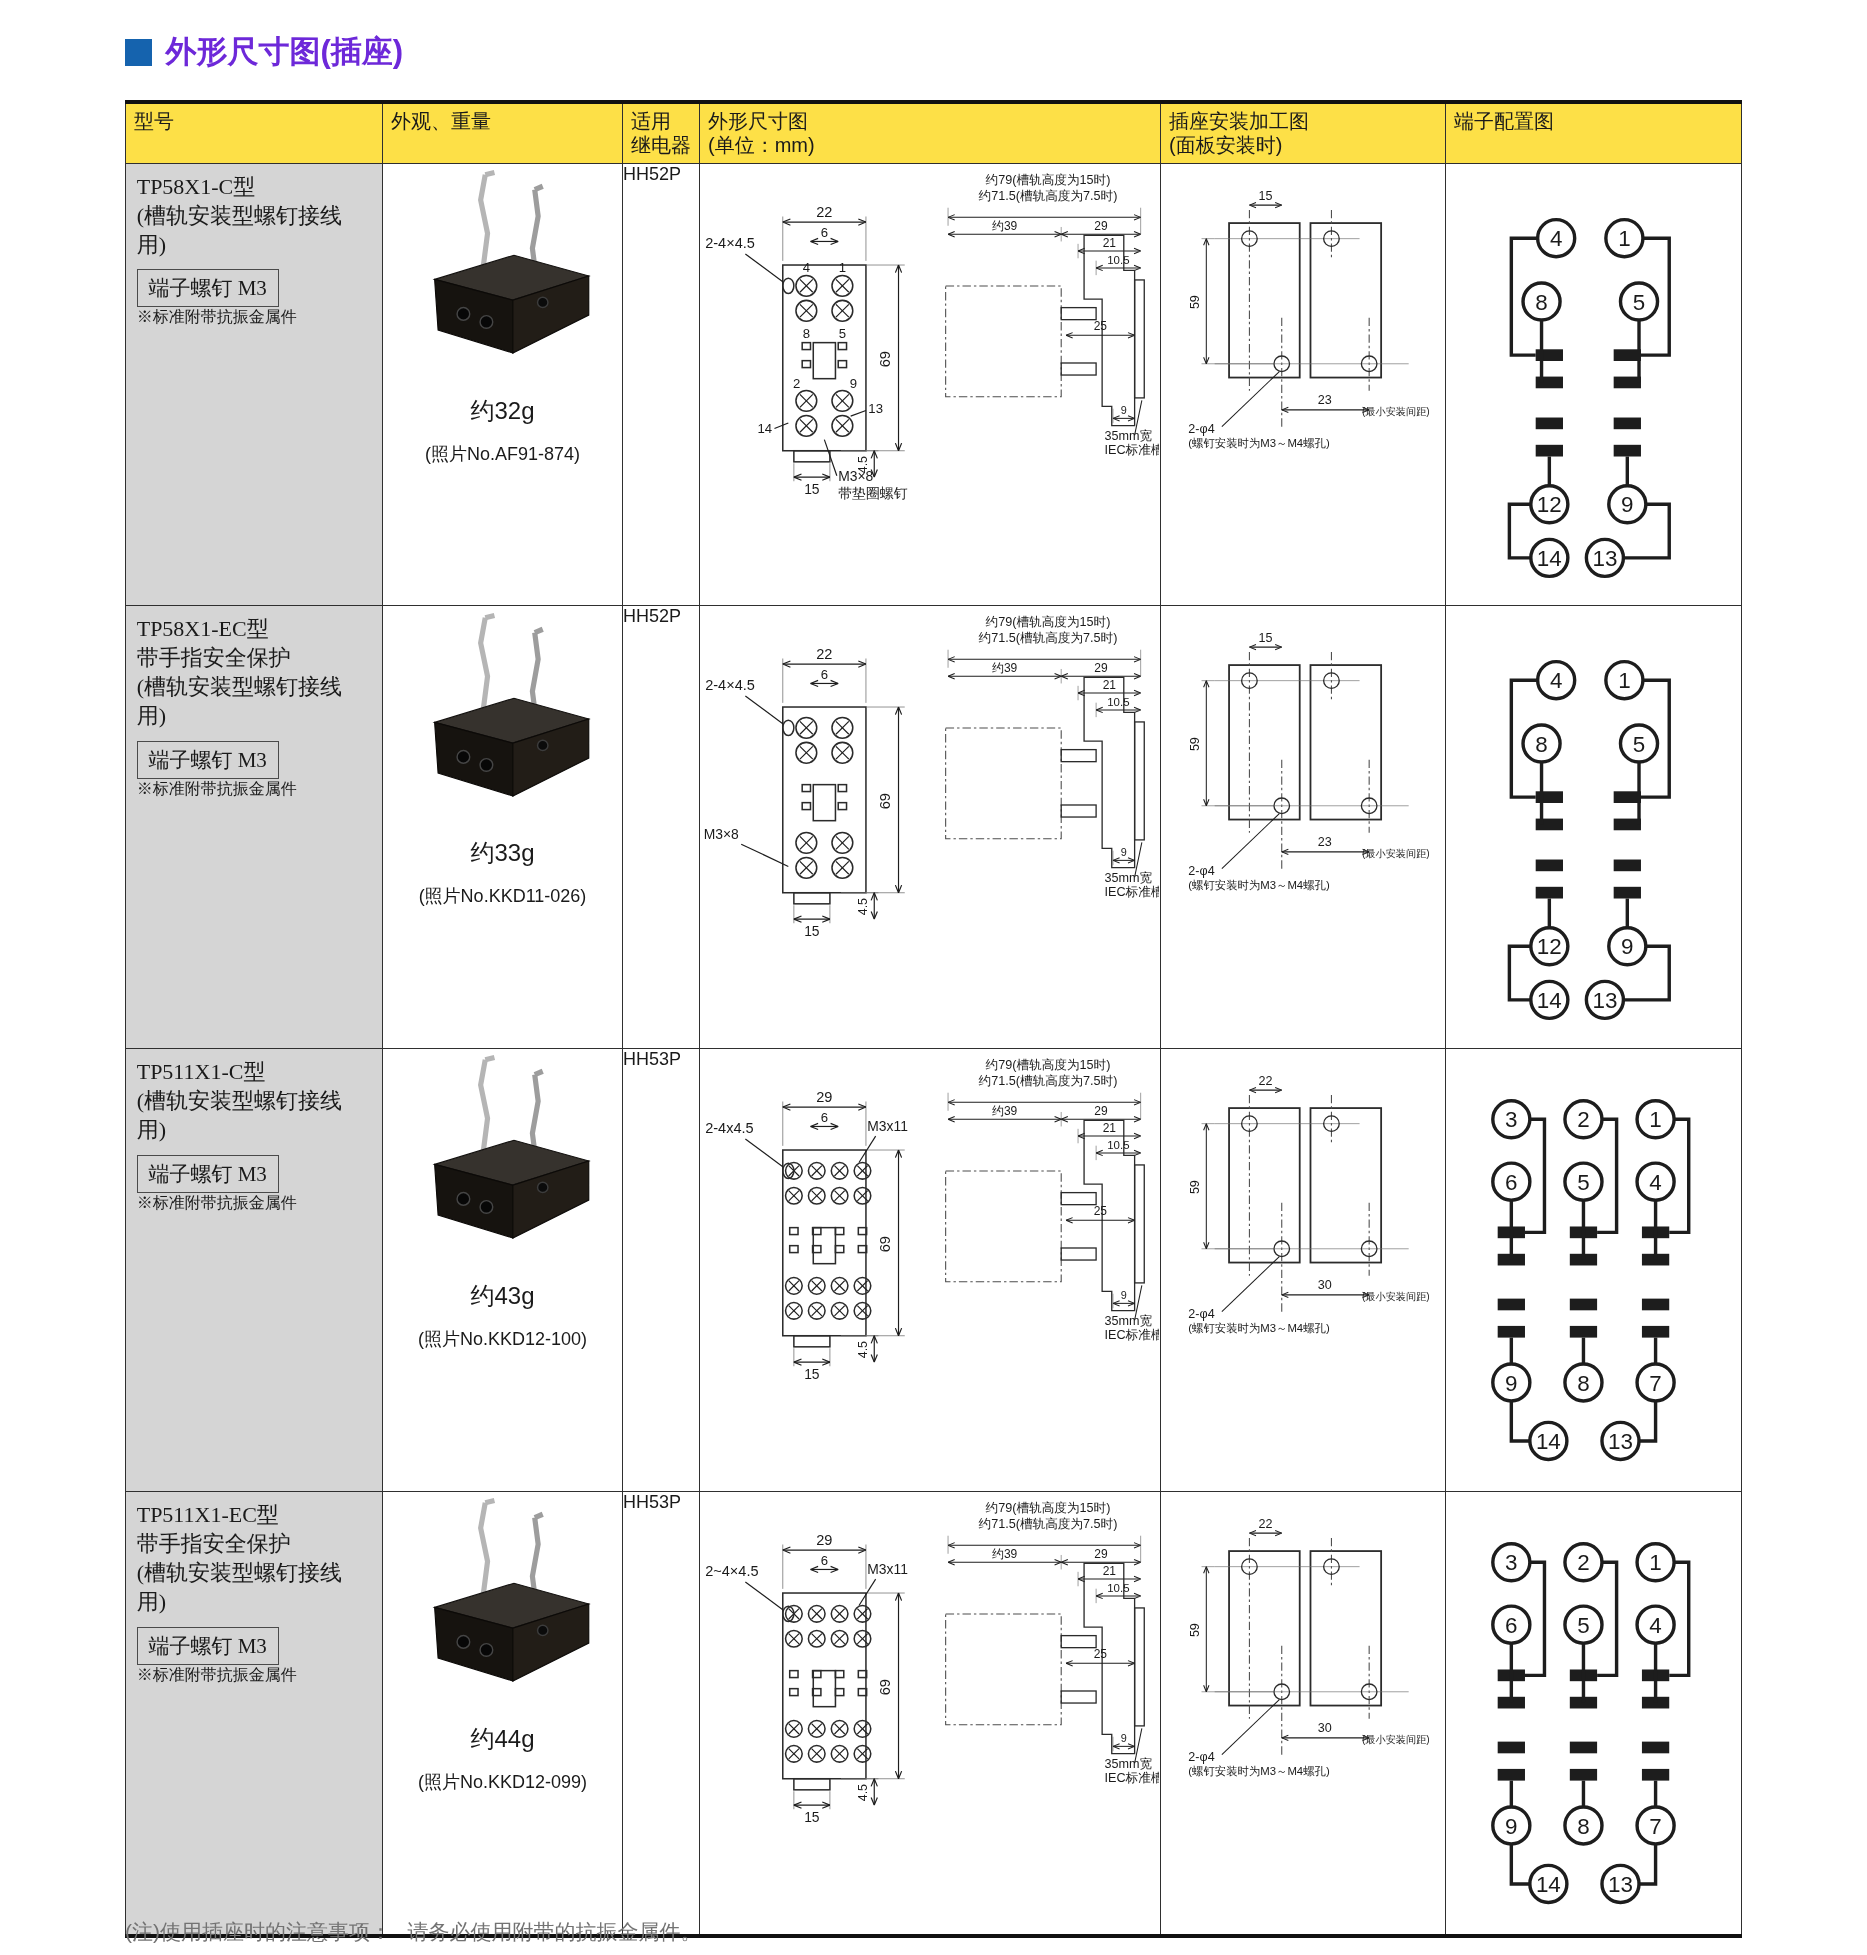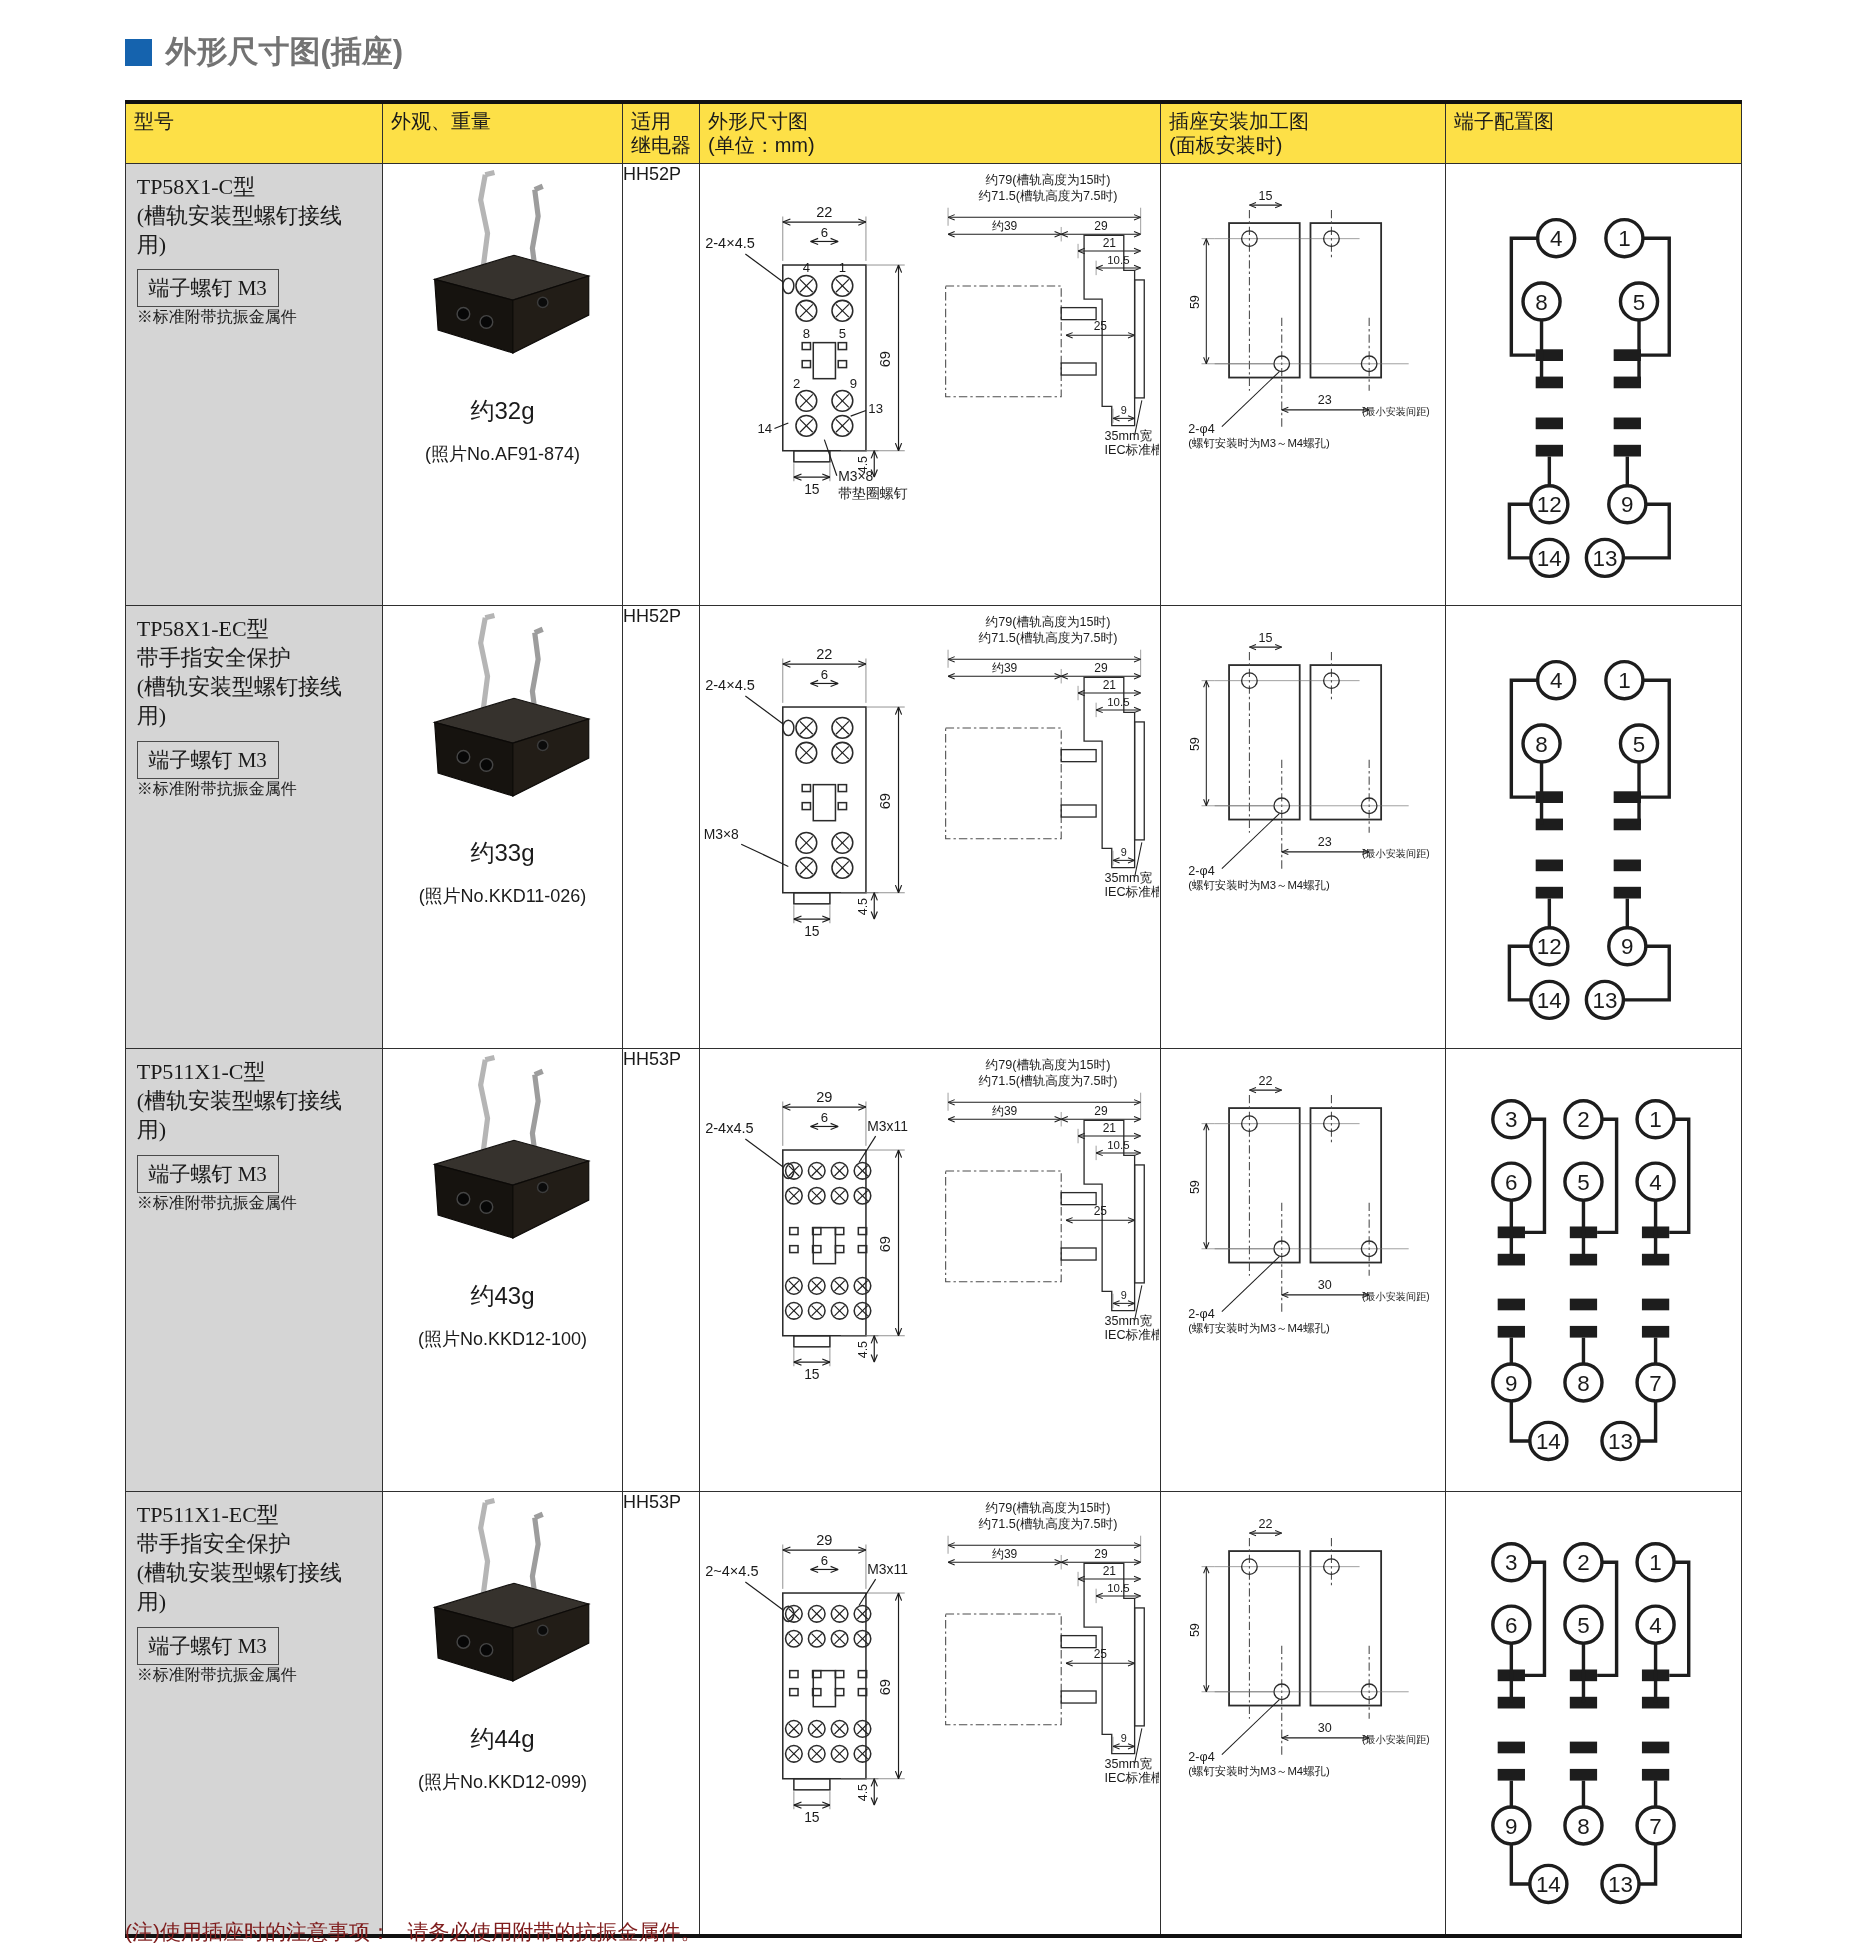--- a/index.html
+++ b/index.html
@@ -1,17 +1,17 @@
 <!DOCTYPE html>
 <html style="font-size:10.7px"><head>
 <meta charset="utf-8">
 <style>
   html,body{margin:0;padding:0;background:#ffffff;}
   body{width:1868px;height:1955px;position:relative;font-family:"Liberation Sans","DejaVu Sans",sans-serif;color:#1a1a1a;overflow:hidden;}
-  .title{position:absolute;left:125px;top:31px;display:flex;align-items:center;gap:13.4px;font-weight:bold;font-size:31px;color:#737373;}
+  .title{position:absolute;left:125px;top:31px;display:flex;align-items:center;gap:13.4px;font-weight:bold;font-size:31px;color:#6d28d9;}
   .tsq{width:27px;height:27px;background:#1563ae;display:inline-block;}
   table.spec{position:absolute;left:125px;top:100px;border-collapse:collapse;table-layout:fixed;width:1616px;}
   table.spec th,table.spec td{border:1.3px solid #2f2f2f;padding:0;vertical-align:top;}
   table.spec thead th{border-top:4.7px solid #111;background:#fde047;font-weight:normal;font-size:20px;text-align:left;padding:5.3px 8px;height:44px;line-height:1.2;}
   table.spec tbody tr:last-child td{border-bottom:4.7px solid #111;}
   .model-cell{background:#d5d5d5;}
   .model-inner{display:flex;flex-direction:column;height:100%;padding:8px 10.7px;box-sizing:border-box;font-family:Liberation Serif, serif;}
   .mline{font-size:22px;line-height:1.32;}
   .badge{display:inline-block;border:1.3px solid #4a4a4a;padding:4px 10.7px;margin-top:10.7px;font-size:21px;align-self:flex-start;}
   .mnote{margin-top:auto;font-size:16px;padding-bottom:4px;}
@@ -23,21 +23,21 @@
   .dwrap{height:100%;display:flex;align-items:flex-start;justify-content:center;box-sizing:border-box;padding:4px 1.3px;}
   .dwrap svg{height:100%;display:block;}
   .ol{fill:none;stroke:#2b2b2b;stroke-width:2.2;}
   .olt{fill:none;stroke:#2b2b2b;stroke-width:3;}
   .dl{fill:none;stroke:#1d1d1d;stroke-width:1.7;}
   .wl{stroke:#707070;stroke-width:1.1;}
   .dd{fill:none;stroke:#4d4d4d;stroke-width:1.8;stroke-dasharray:14 5 4 5;}
   .tcl{fill:none;stroke:#1d1d1d;stroke-width:3.5;}
   .twl{fill:none;stroke:#1d1d1d;stroke-width:3.5;}
   svg text{font-family:"Liberation Sans","DejaVu Sans",sans-serif;fill:#1b1b1b;}
-  .notes{position:absolute;left:125px;top:1918px;font-size:21px;color:#7f1d1d;}
+  .notes{position:absolute;left:125px;top:1918px;font-size:21px;color:#737373;}
 </style>
 </head>
 <body>
 
 <div class="title">
   <span class="tsq"></span>
   <span>外形尺寸图(插座)</span>
 </div>
 
 <table class="spec">

